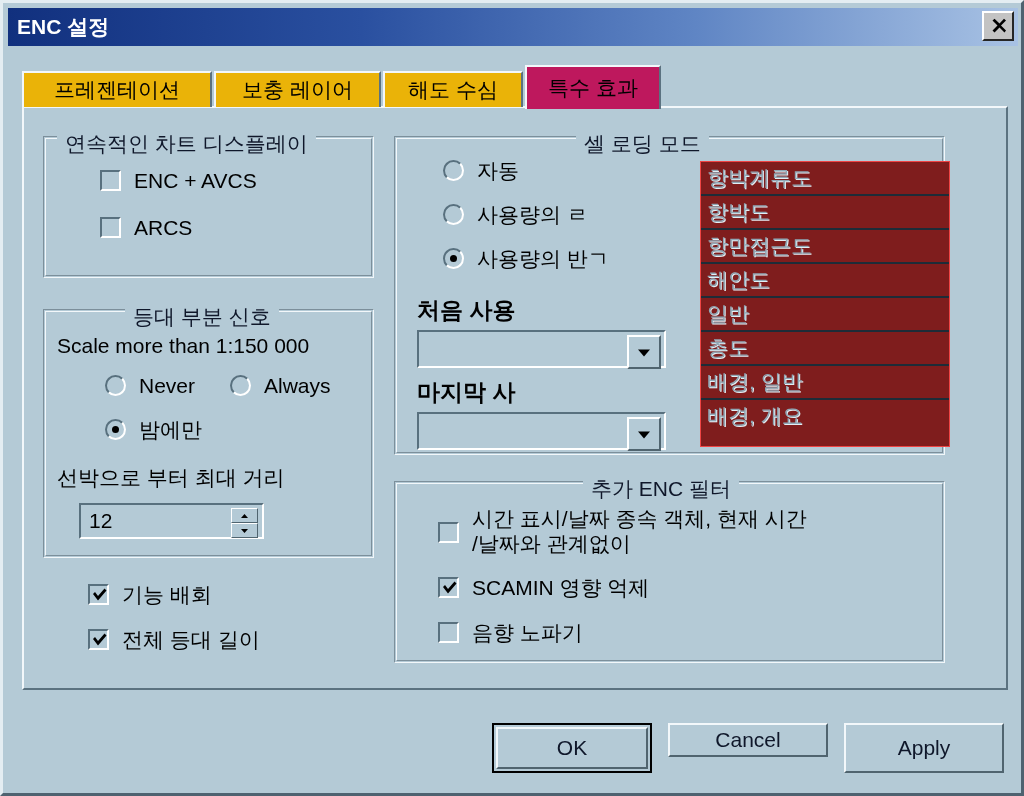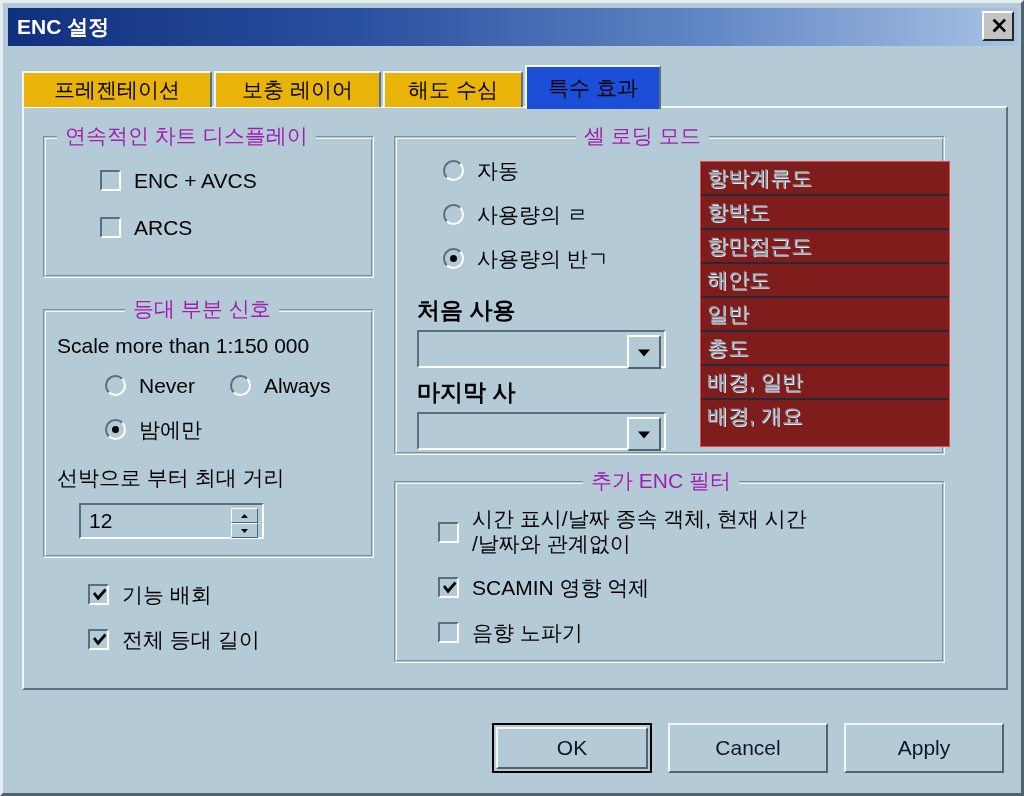--- a/index.html
+++ b/index.html
@@ -74,21 +74,21 @@
     align-items: center;
     justify-content: center;
     font-size: 21px;
     color: #000000;
     white-space: nowrap;
     cursor: pointer;
   }
   .tab.active {
     top: 0px;
     height: 44px;
-    background: #1d4ed8;
+    background: #be185d;
     border-right: 2px solid #5b7280;
     z-index: 5;
   }
   #tabbody {
     position: absolute;
     left: 19px; top: 103px;
     width: 986px; height: 584px;
     box-sizing: border-box;
     border-top: 2px solid #f2f7fa;
     border-left: 2px solid #f2f7fa;
@@ -114,25 +114,25 @@
     position: absolute;
     left: 1px; top: 1px; right: 1px; bottom: 1px;
     border-top: 1px solid #f2f7fa;
     border-left: 1px solid #f2f7fa;
     border-right: 1px solid #7c8f9b;
     border-bottom: 1px solid #7c8f9b;
     pointer-events: none;
   }
   .group-title {
     position: absolute;
-    top: 0px;
+    top: 8px;
     background: #b4cad6;
     padding: 0 8px;
     font-size: 21px;
-    color: #a21caf;
+    color: #0f172a;
     white-space: nowrap;
     z-index: 2;
     line-height: 22px;
   }
 
   
   .row { position: absolute; display: flex; align-items: flex-start; padding-left: 19px; }
   .cbox {
     width: 21px; height: 21px;
     box-sizing: border-box;
@@ -456,20 +456,20 @@
       </span>
       <span class="row-label">SCAMIN 영향 억제</span>
     </div>
   </div>
 
   <div class="btn default" style="left:489px; top:720px; width:160px; height:50px;">
     <span class="inner">
         <span>OK</span>
       </span>
   </div>
-  <div class="btn" style="left:665px; top:720px; width:160px; height:50px;">
+  <div class="btn" style="left:665px; top:720px; width:160px; height:34px;">
     <span>Cancel</span>
   </div>
   <div class="btn" style="left:841px; top:720px; width:160px; height:50px;">
     <span>Apply</span>
   </div>
 
 </div>
 
 </body></html>

